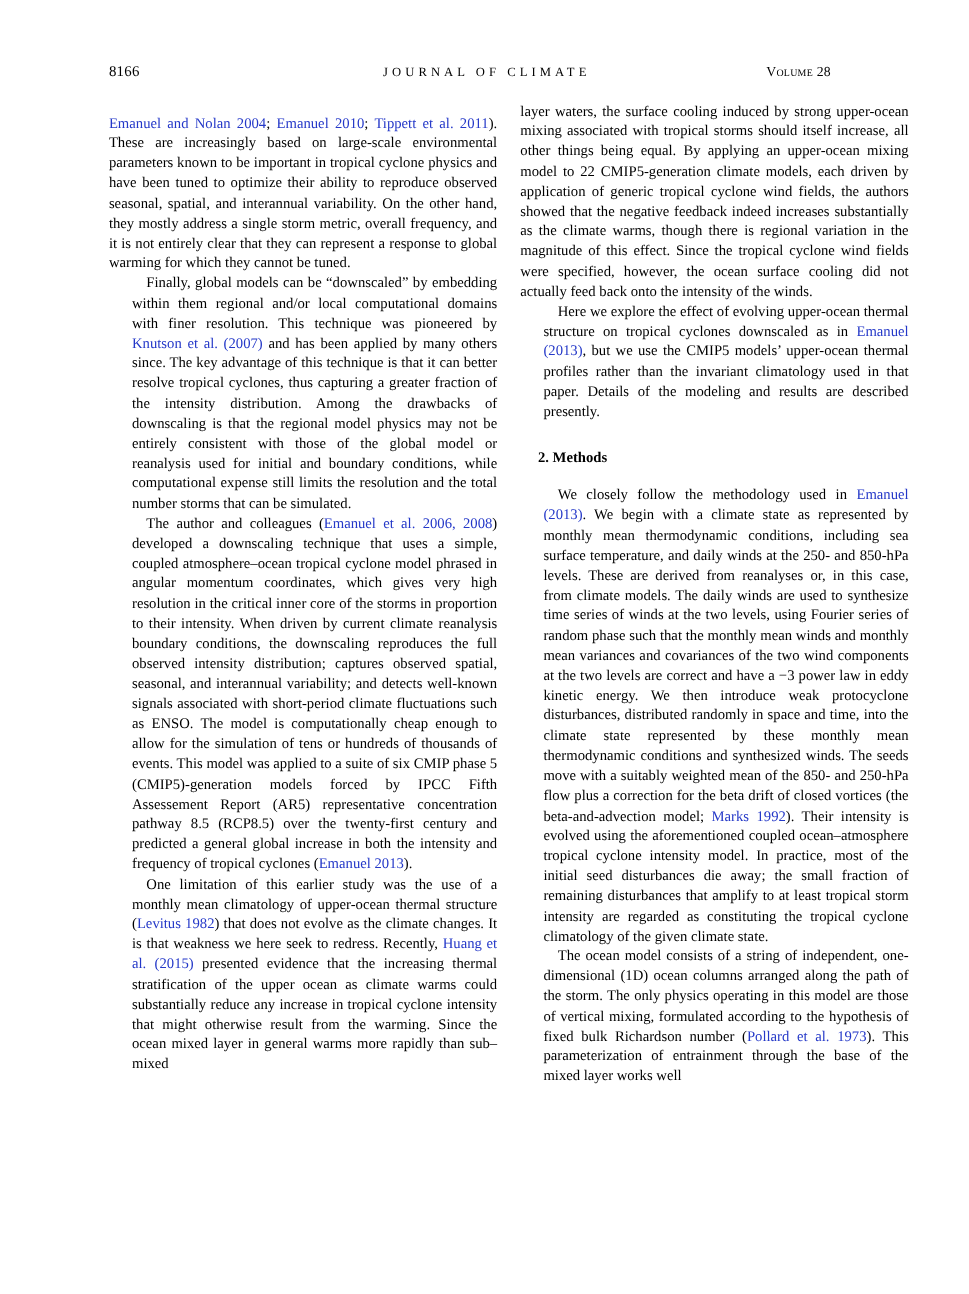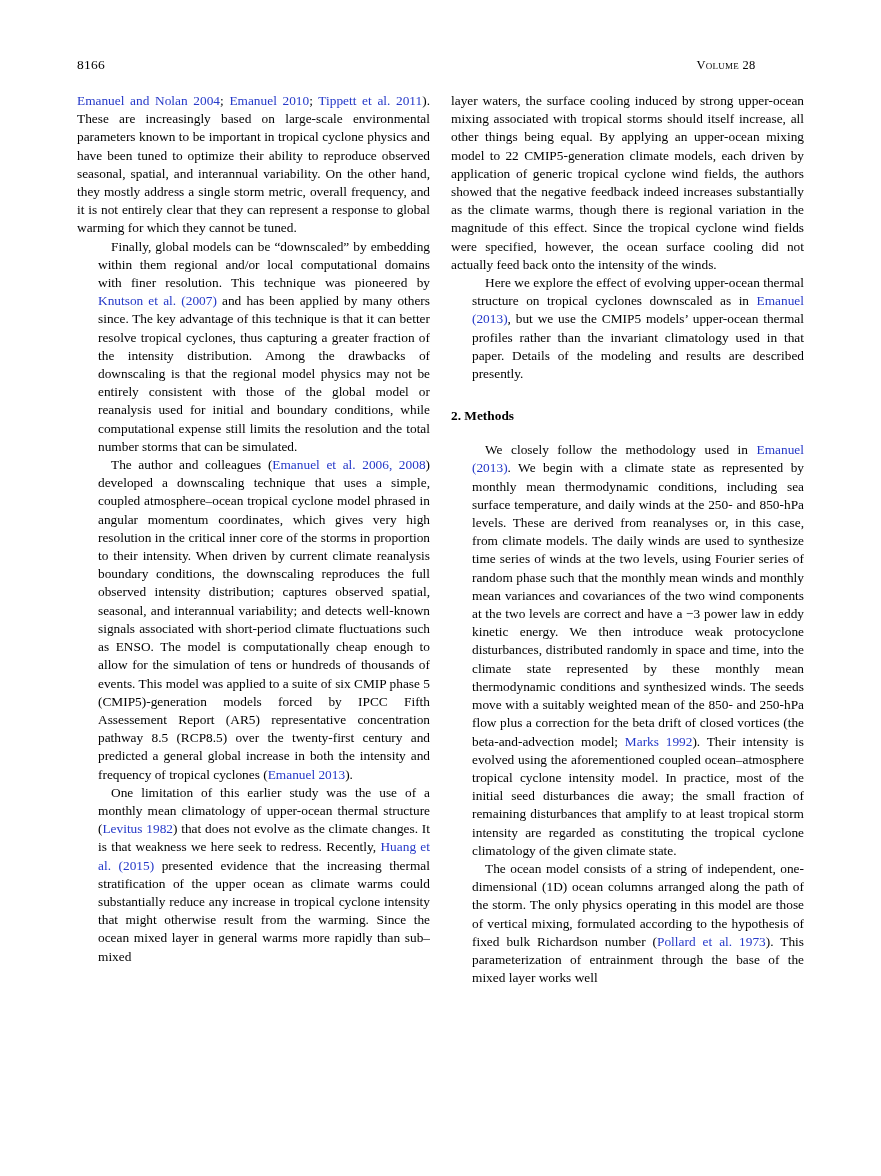--- a/index.html
+++ b/index.html
@@ -11,21 +11,21 @@
   html,body{
     width:881px;height:1176px;
     background:var(--page-bg);
     font-family:"Liberation Serif", serif;
     color:var(--text-color);
     overflow:hidden;
   }
   .page{
     position:relative;
     width:863px;height:1176px;
-    padding:57px 77px 40px 77px;
+    padding:57px 77px 40px 99px;
     background:var(--page-bg);
   }
   .running-head{
     display:flex;
     align-items:baseline;
     justify-content:space-between;
     margin-bottom:19px;
   }
   .page-number{
     font-size:13.5px;
@@ -41,53 +41,55 @@
   .volume{
     font-size:12.5px;
     font-variant:small-caps;
     width:120px;
     text-align:center;
     letter-spacing:0.02em;
   }
   .columns{
     display:flex;
     gap:21px;
+    align-items:center;
   }
   .col{
     width:353px;
     flex:0 0 353px;
   }
   .para{
     font-size:13.35px;
     line-height:18.2px;
     text-align:justify;
     text-justify:inter-word;
   }
   .para.indent{
     text-indent:13px;
     margin-left:21px;
   }
   .section-heading{
     font-size:13.35px;
     font-weight:bold;
-    margin:25px 0 17px 0;
+    margin:25px 0 17px 16px;
     text-align:left;
   }
   a.cite{
     color:var(--link-color);
     text-decoration:none;
     cursor:pointer;
   }
 </style>
 </head>
 <body>
 
 <div class="page">
   <div class="running-head">
     <span class="page-number">8166</span>
+    <span class="journal-title">JOURNAL OF CLIMATE</span>
     <span class="volume">Volume 28</span>
   </div>
   <div class="columns">
     <div class="col">
         <p class="para"><a class="cite">Emanuel and Nolan 2004</a>; <a class="cite">Emanuel 2010</a>; <a class="cite">Tippett et al. 2011</a>). These are increasingly based on large-scale environmental parameters known to be important in tropical cyclone physics and have been tuned to optimize their ability to reproduce observed seasonal, spatial, and interannual variability. On the other hand, they mostly address a single storm metric, overall frequency, and it is not entirely clear that they can represent a response to global warming for which they cannot be tuned.</p>
         <p class="para indent">Finally, global models can be “downscaled” by embedding within them regional and/or local computational domains with finer resolution. This technique was pioneered by <a class="cite">Knutson et al. (2007)</a> and has been applied by many others since. The key advantage of this technique is that it can better resolve tropical cyclones, thus capturing a greater fraction of the intensity distribution. Among the drawbacks of downscaling is that the regional model physics may not be entirely consistent with those of the global model or reanalysis used for initial and boundary conditions, while computational expense still limits the resolution and the total number storms that can be simulated.</p>
         <p class="para indent">The author and colleagues (<a class="cite">Emanuel et al. 2006, 2008</a>) developed a downscaling technique that uses a simple, coupled atmosphere–ocean tropical cyclone model phrased in angular momentum coordinates, which gives very high resolution in the critical inner core of the storms in proportion to their intensity. When driven by current climate reanalysis boundary conditions, the downscaling reproduces the full observed intensity distribution; captures observed spatial, seasonal, and interannual variability; and detects well-known signals associated with short-period climate fluctuations such as ENSO. The model is computationally cheap enough to allow for the simulation of tens or hundreds of thousands of events. This model was applied to a suite of six CMIP phase 5 (CMIP5)-generation models forced by IPCC Fifth Assessement Report (AR5) representative concentration pathway 8.5 (RCP8.5) over the twenty-first century and predicted a general global increase in both the intensity and frequency of tropical cyclones (<a class="cite">Emanuel 2013</a>).</p>
         <p class="para indent">One limitation of this earlier study was the use of a monthly mean climatology of upper-ocean thermal structure (<a class="cite">Levitus 1982</a>) that does not evolve as the climate changes. It is that weakness we here seek to redress. Recently, <a class="cite">Huang et al. (2015)</a> presented evidence that the increasing thermal stratification of the upper ocean as climate warms could substantially reduce any increase in tropical cyclone intensity that might otherwise result from the warming. Since the ocean mixed layer in general warms more rapidly than sub–mixed</p>
       </div>
     <div class="col">

